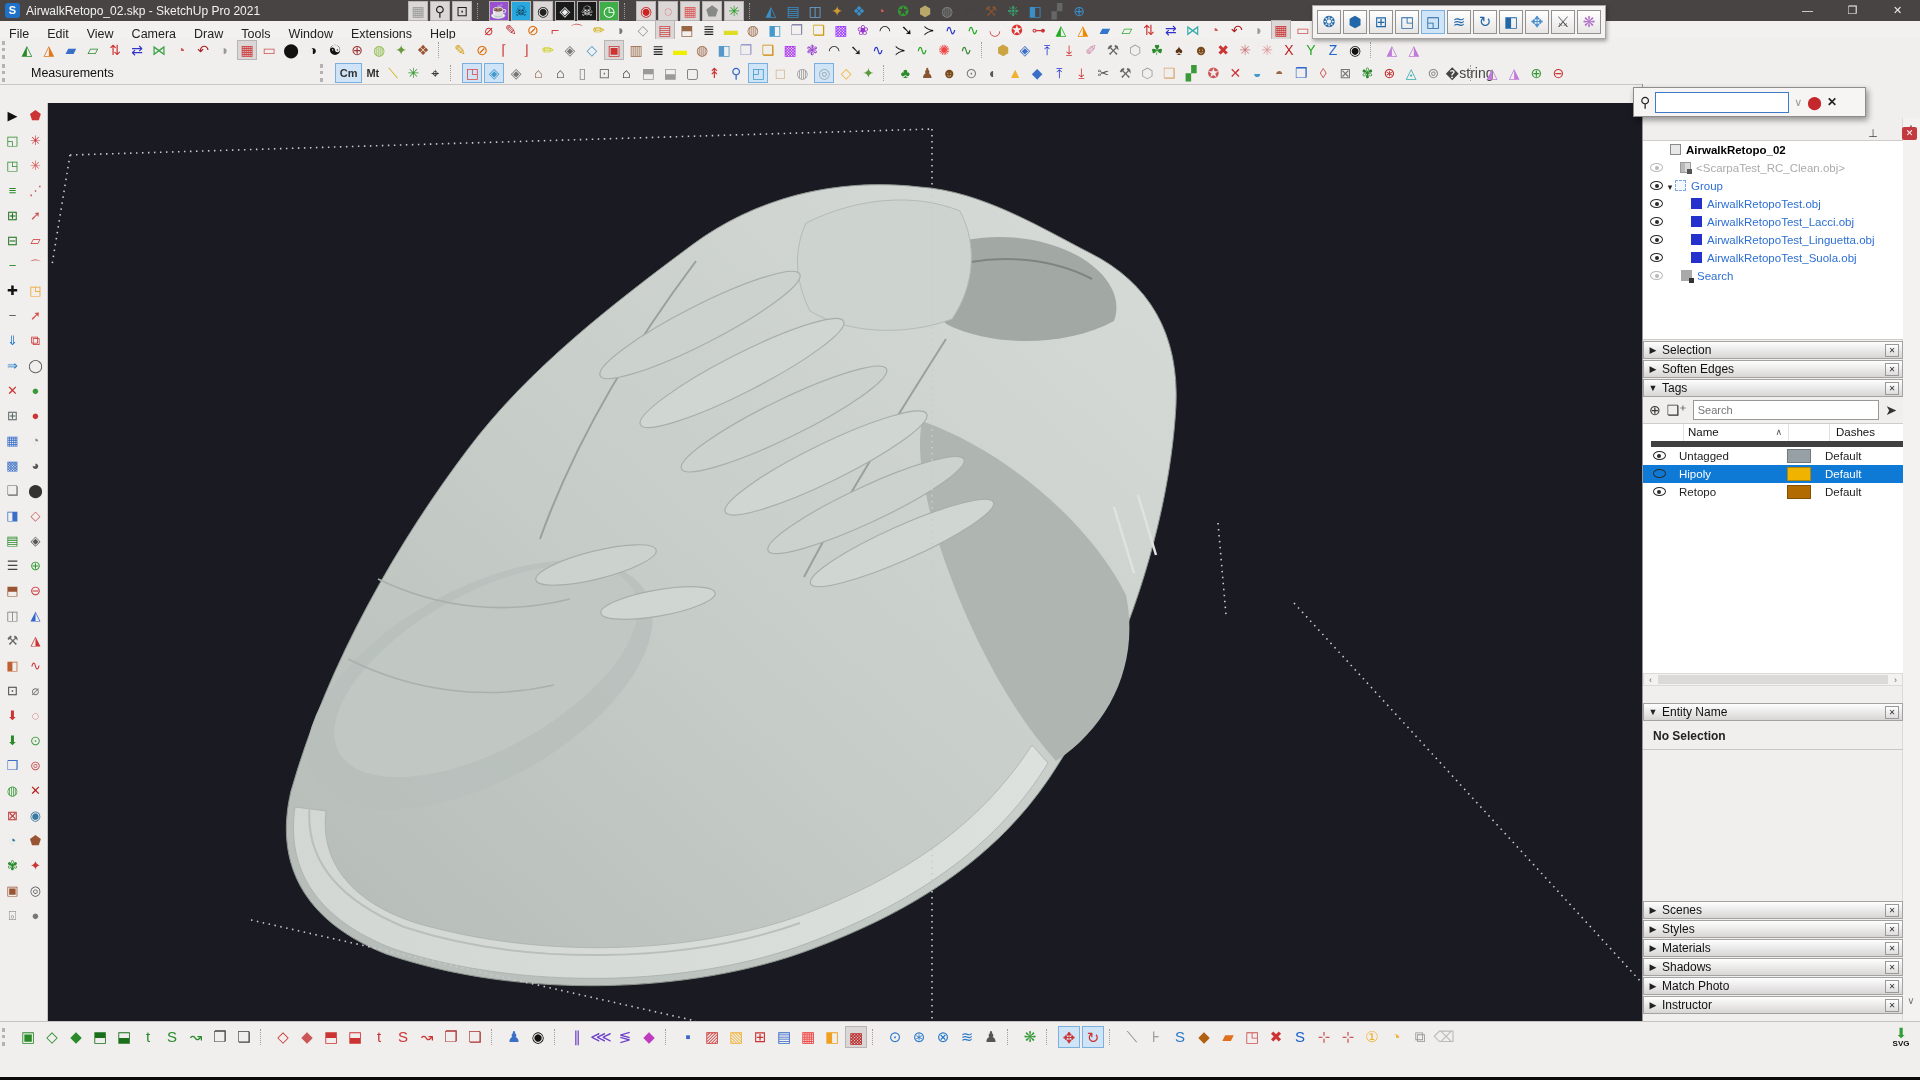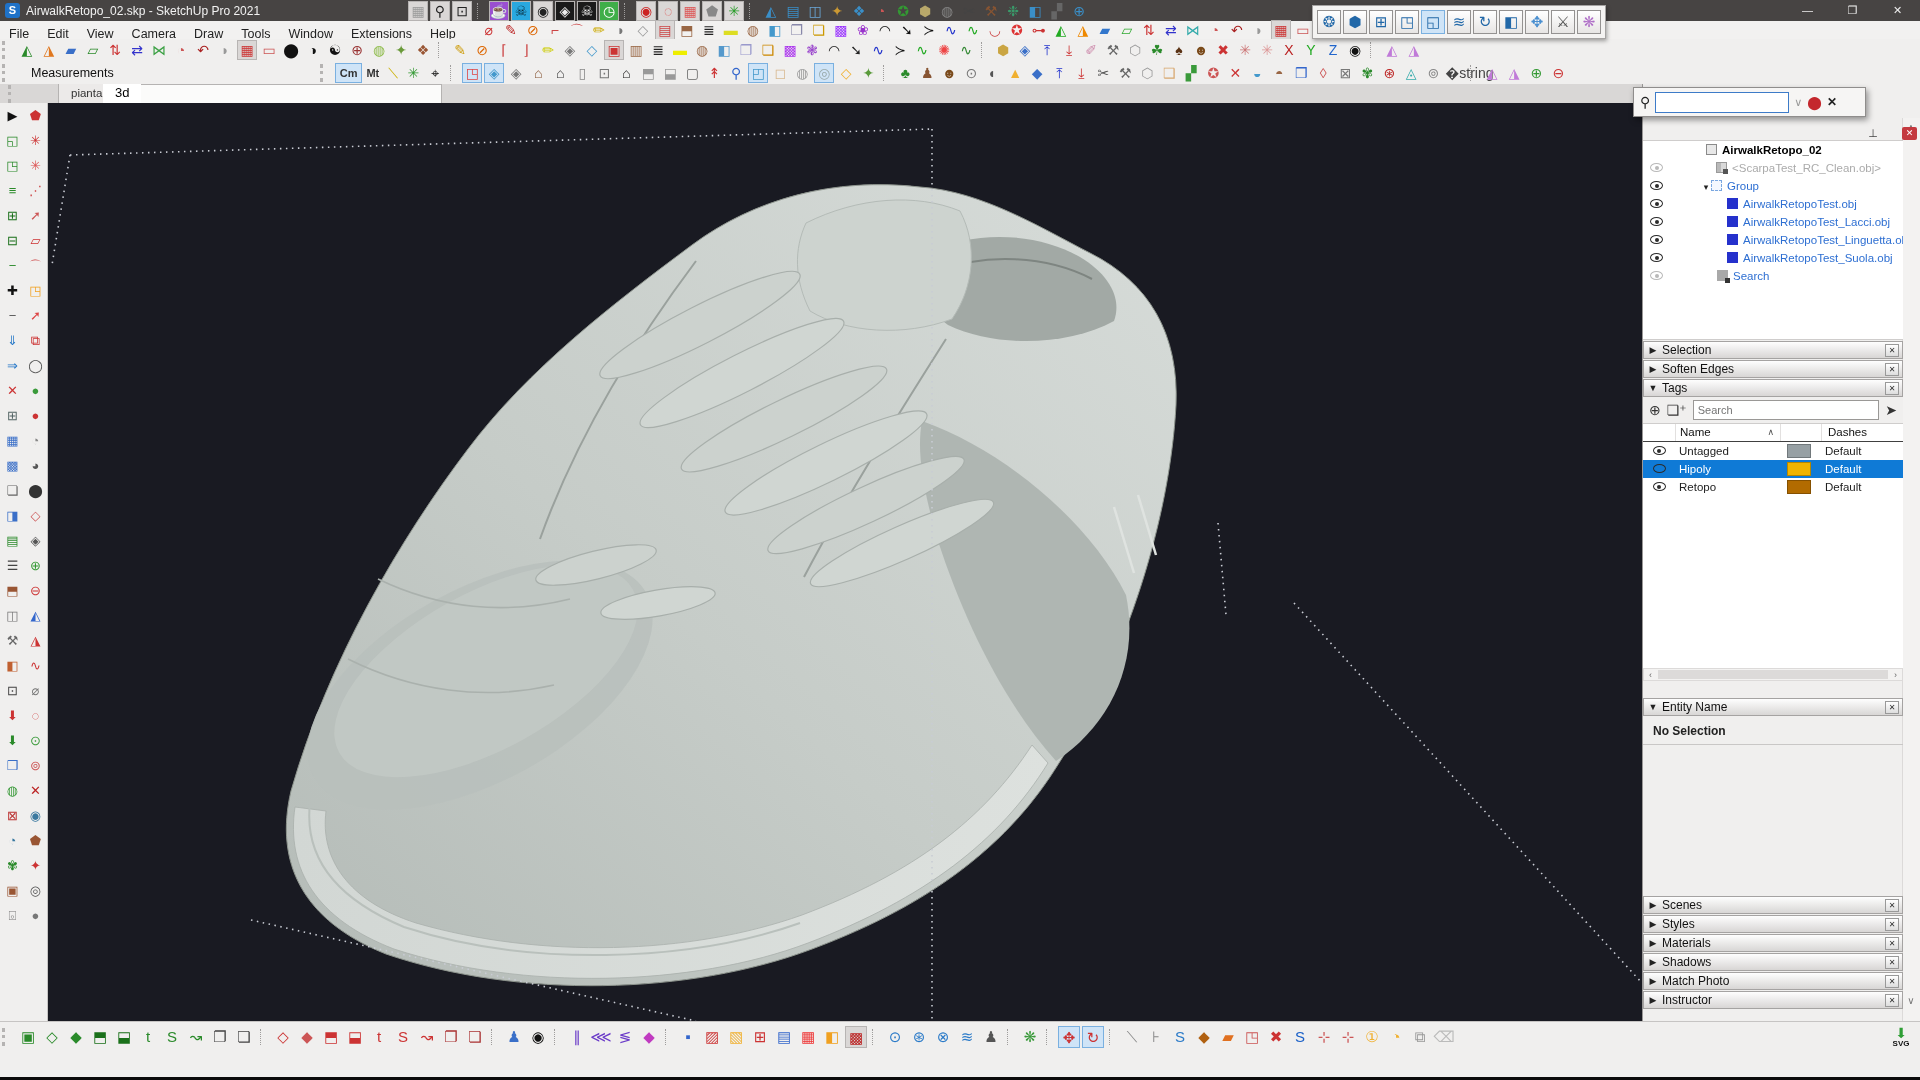--- a/index.html
+++ b/index.html
@@ -45,21 +45,21 @@
   .lrow .ti{width:19px;height:19px;line-height:19px;font-size:13px;}
   
   .viewport{position:absolute;left:48px;top:103px;width:1594px;height:918px;background:#191a22;}
   
   .tray{position:absolute;left:1642px;top:84px;width:278px;height:937px;background:#f0efee;border-left:1px solid #999796;box-sizing:border-box;font-size:11.5px;}
   .tray-scroll{position:absolute;right:0;top:34px;bottom:0;width:17px;background:#f3f2f1;border-left:1px solid #dcdad9;}
   .scroll-arrow{position:absolute;left:0;width:16px;height:16px;text-align:center;line-height:16px;color:#777;font-size:10px;}
   .tray-close{position:absolute;top:43px;right:3px;width:15px;height:13px;background:#c4393f;color:#fff;font-size:9px;line-height:13px;text-align:center;border-radius:2px;}
   .tray-pin{position:absolute;top:42px;right:40px;width:14px;height:14px;color:#444;font-size:11px;line-height:14px;text-align:center;}
   .treebox{position:absolute;left:0;top:56px;right:17px;height:198px;background:#fff;border-top:1px solid #cfcdcc;border-bottom:1px solid #cfcdcc;overflow:hidden;}
-  .trow{position:relative;height:18px;line-height:18px;white-space:nowrap;padding-left:36px;}
+  .trow{position:relative;height:18px;line-height:18px;white-space:nowrap;}
   .trow .eye{position:absolute;left:7px;top:4px;}
   .tlabel{font-size:11.5px;}
   .t-root{color:#000;font-weight:bold;}
   .t-ghost{color:#ababab;}
   .t-node{color:#2e6fd2;}
   .eye{display:inline-block;width:13px;height:9px;border:1.5px solid #2b2b2b;border-radius:50%;position:relative;box-sizing:border-box;}
   .eye::after{content:"";position:absolute;left:50%;top:50%;transform:translate(-50%,-50%);width:4px;height:4px;border-radius:50%;background:#2b2b2b;}
   .eye.dim{border-color:#b9b9b9;}
   .eye.dim::after{background:#b9b9b9;}
   .eye.hollow::after{display:none;}
@@ -76,21 +76,21 @@
   .phead{height:18px;background:linear-gradient(#fefefe,#d8d6d5);border:1px solid #a5a3a2;box-sizing:border-box;
          display:flex;align-items:center;font-size:12px;color:#111;margin-top:1px;}
   .phead .tri{width:18px;text-align:center;font-size:9px;color:#222;}
   .phead .pclose{margin-left:auto;margin-right:3px;width:14px;height:13px;border:1px solid #999;background:linear-gradient(#fff,#ddd);
                  font-size:8px;line-height:12px;text-align:center;color:#333;box-sizing:border-box;}
   
   .tagbar{height:26px;display:flex;align-items:center;gap:6px;padding:0 6px;background:#f0efee;}
   .tagbar .tbico{font-size:14px;color:#333;}
   .tag-search{flex:1;height:18px;border:1px solid #9a9896;font-size:11px;padding:0 4px;background:#fff;outline:none;}
   .tagtable{background:#fff;border-top:1px solid #cfcdcc;}
-  .tghead{display:flex;height:17px;line-height:17px;border-bottom:1px solid #404040;color:#111;}
+  .tghead{display:flex;height:17px;line-height:17px;border-bottom:6px solid #404040;color:#111;margin-left:8px;}
   .tghead .c1{width:32px;border-right:1px solid #e2e0df;}
   .tghead .c2{width:100px;padding-left:4px;border-right:1px solid #e2e0df;display:flex;}
   .tghead .c2 .caret{margin-left:auto;margin-right:6px;font-size:9px;color:#555;}
   .tghead .c3{width:40px;border-right:1px solid #e2e0df;}
   .tghead .c4{flex:1;padding-left:6px;}
   .tgrow{display:flex;height:18px;line-height:18px;align-items:center;}
   .tgrow .c1{width:32px;text-align:center;}
   .tgrow .c2{width:100px;padding-left:4px;}
   .tgrow .c3{width:40px;display:flex;justify-content:center;}
   .tgrow .c4{flex:1;padding-left:6px;}
@@ -377,26 +377,20 @@
       <span class="fbtn" style="color: rgb(34, 104, 168);">◳</span>
       <span class="fbtn hl" style="color: rgb(34, 104, 168);">◱</span>
       <span class="fbtn" style="color: rgb(34, 104, 168);">≋</span>
       <span class="fbtn" style="color: rgb(34, 104, 168);">↻</span>
       <span class="fbtn" style="color: rgb(34, 104, 168);">◧</span>
       <span class="fbtn" style="color: rgb(74, 143, 208);">✥</span>
       <span class="fbtn" style="color: rgb(85, 85, 85);">⚔</span>
       <span class="fbtn" style="color: rgb(176, 112, 200);">❋</span>
     </div>
 
-  <div class="tabbar">
-    <div class="grip" style="margin-left:8px;"></div>
-    <div class="tabwhite"></div>
-    <div class="tab inactive" style="position:absolute;left:59px;top:0;">pianta</div>
-    <div class="tab active" style="position:absolute;left:103px;top:0;">3d</div>
-  </div>
 
   <div class="lefttb" id="lefttb">
       <div class="lrow">
         <span class="ti" style="color: rgb(17, 17, 17);">▶</span>
         <span class="ti" style="color: rgb(204, 51, 51);">⬟</span>
       </div>
       <div class="lrow">
         <span class="ti" style="color: rgb(42, 138, 42);">◱</span>
         <span class="ti" style="color: rgb(204, 51, 51);">✳</span>
       </div>

